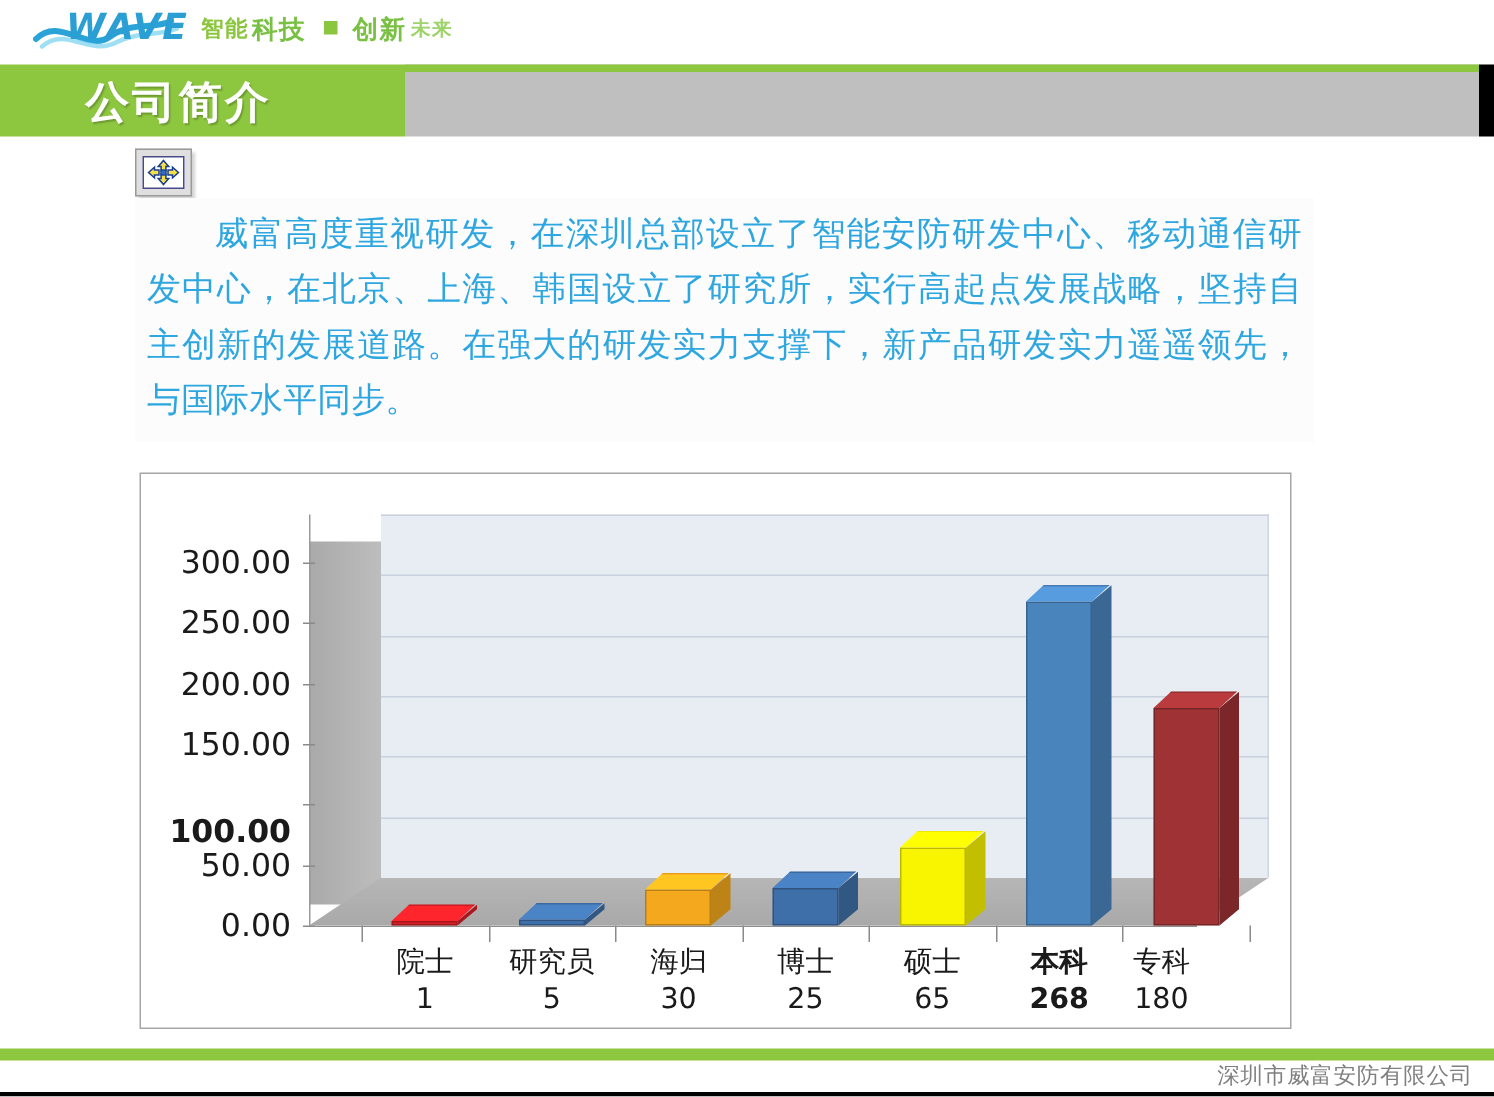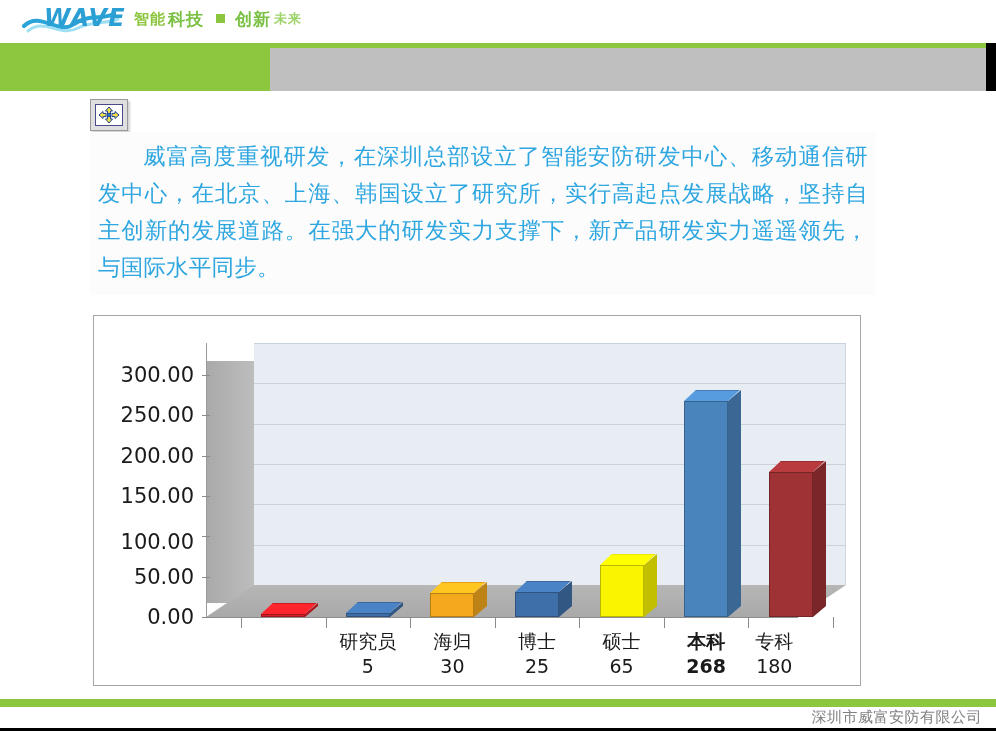--- a/index.html
+++ b/index.html
@@ -275,20 +275,21 @@
       <span class="tag-c">创新</span>
       <span class="tag-d">未来</span>
     </div>
   </div>
 
   <div class="titlebar">
     <div class="tb-gray"></div>
     <div class="tb-gray-top"></div>
     <div class="tb-green"></div>
     <div class="tb-rightedge"></div>
+    <div class="tb-text1">公司简介</div>
   </div>
 
   <div class="move-btn">
     <div class="inner">
       <svg width="22" height="18" viewBox="0 0 22 18" xmlns="http://www.w3.org/2000/svg">
         <g stroke="#1b3f8f" stroke-width="1" fill="#f5e04a">
           <polygon points="11,1 14.5,5 12.6,5 12.6,8 9.4,8 9.4,5 7.5,5"></polygon>
           <polygon points="11,17 14.5,13 12.6,13 12.6,10 9.4,10 9.4,13 7.5,13"></polygon>
           <polygon points="1,9 5,5.5 5,7.4 8,7.4 8,10.6 5,10.6 5,12.5"></polygon>
           <polygon points="21,9 17,5.5 17,7.4 14,7.4 14,10.6 17,10.6 17,12.5"></polygon>
@@ -300,21 +301,21 @@
 
   <div class="textblock">
     <p>威富高度重视研发，在深圳总部设立了智能安防研发中心、移动通信研发中心，在北京、上海、韩国设立了研究所，实行高起点发展战略，坚持自主创新的发展道路。在强大的研发实力支撑下，新产品研发实力遥遥领先，与国际水平同步。</p>
   </div>
 
   <div class="chart-frame">
     <div class="chart-inner">
       <div class="y-labels" id="y-labels">
           <div class="y-label" style="top: 301px; text-align: right;">0.00</div>
           <div class="y-label" style="top: 260.667px;">50.00</div>
-          <div class="y-label" style="top: 226px;">100.00</div>
+          <div class="y-label" style="top: 238px; font-weight: bold;">100.00</div>
           <div class="y-label" style="top: 180px; margin-left: 48px;">150.00</div>
           <div class="y-label" style="top: 139.667px;">200.00</div>
           <div class="y-label" style="top: 99.3333px;">250.00</div>
           <div class="y-label" style="top: 59px;">300.00</div>
         </div>
       <div class="plot" id="plot">
         <div class="wall-left"></div>
         <div class="wall-back"></div>
         <div class="floor"></div>
         <div class="axis-line"></div>
@@ -370,20 +371,24 @@
           <div class="xtick" style="left: 457.857px;"></div>
           <div class="bar" style="left: 562.726px; width: 43.9771px; height: 145.2px; bottom: 6px;">
             <div class="side" style="height: 145.2px; bottom: 0px; background: rgb(158, 50, 52); filter: brightness(0.78);"></div>
             <div class="front" style="background: linear-gradient(90deg, rgb(158, 50, 52), rgb(158, 50, 52)); border: 1px solid rgba(0, 0, 0, 0.25);"></div>
             <div class="top" style="top: -11px; background: rgb(158, 50, 52); filter: brightness(1.18); border-top: 1px solid rgba(0, 0, 0, 0.2);"></div>
           </div>
           <div class="xtick" style="left: 542.429px;"></div>
           <div class="xtick" style="left: 627px;"></div>
         </div>
       <div class="x-labels" id="x-labels">
+          <div class="x-cat" style="left: 35px; width: 84.5714px;">
+            <div class="name">院士</div>
+            <div class="val">1</div>
+          </div>
           <div class="x-cat" style="left: 119.571px; width: 84.5714px;">
             <div class="name">研究员</div>
             <div class="val">5</div>
           </div>
           <div class="x-cat" style="left: 204.143px; width: 84.5714px;">
             <div class="name">海归</div>
             <div class="val">30</div>
           </div>
           <div class="x-cat" style="left: 288.714px; width: 84.5714px;">
             <div class="name">博士</div>

